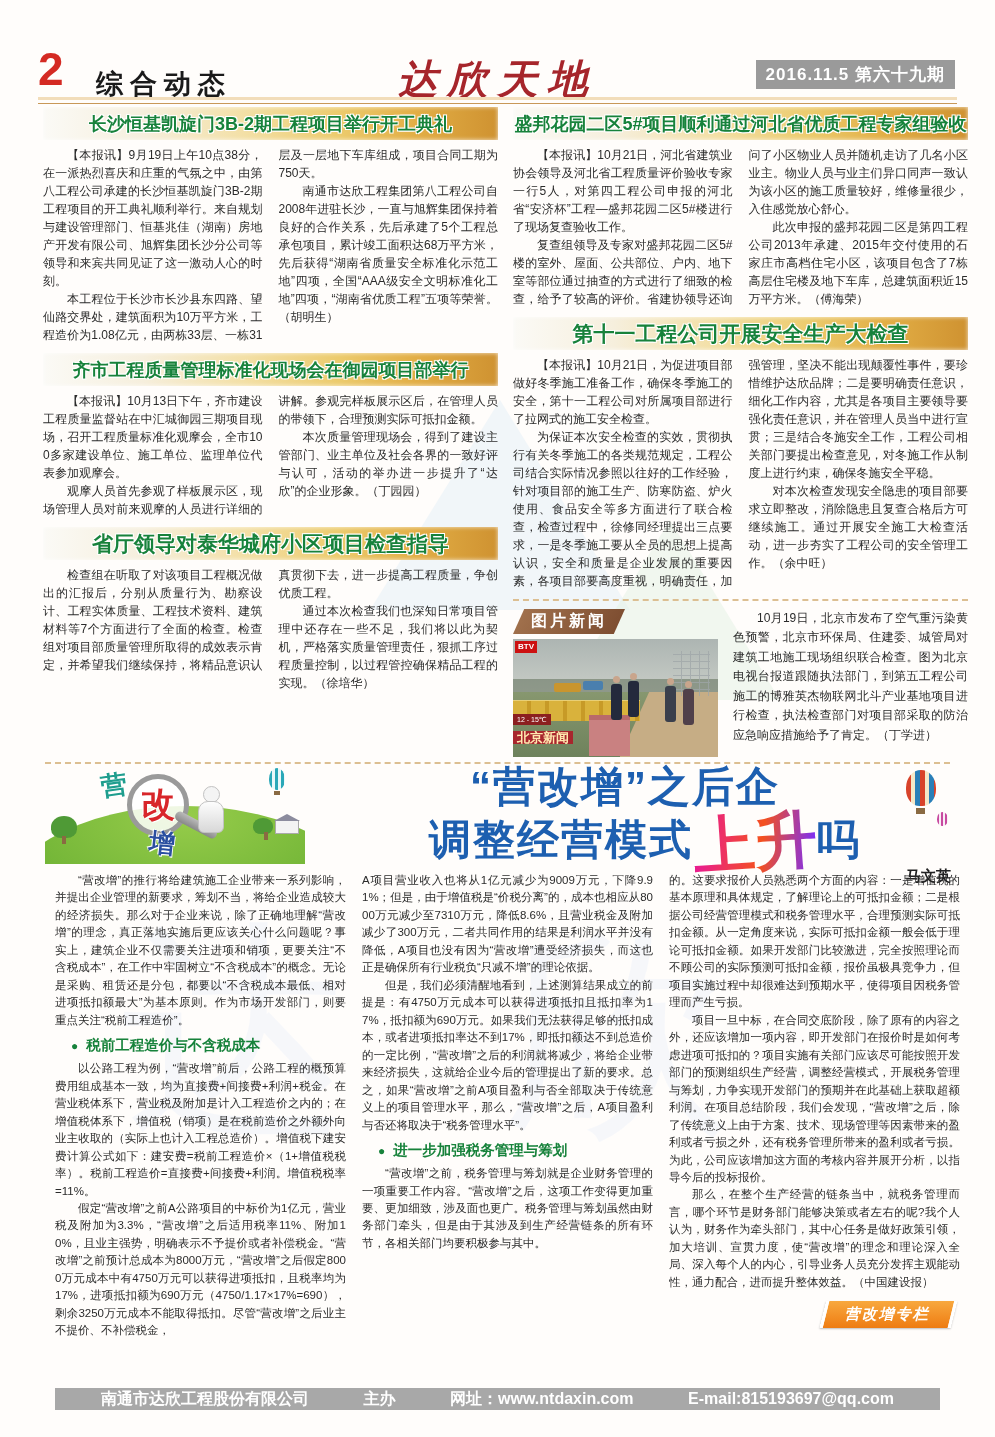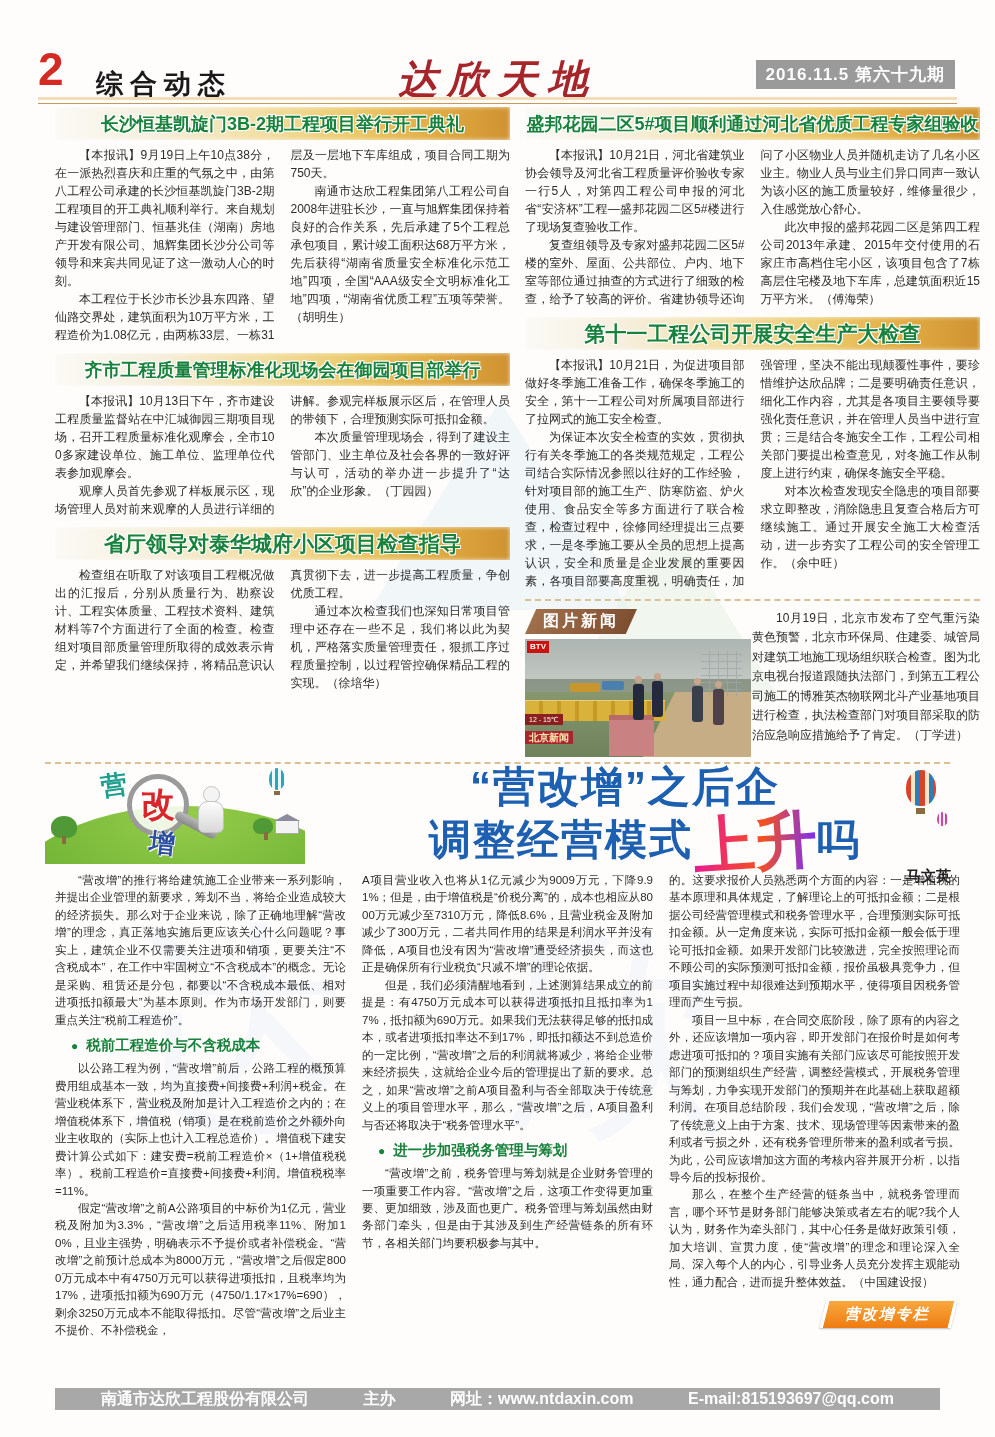--- a/index.html
+++ b/index.html
@@ -14,57 +14,57 @@
   .wm-tri.t2{left:560px;top:520px;border-left:110px solid transparent;border-right:110px solid transparent;border-bottom:180px solid #e4f1e4;}
   .wm-chars{position:absolute;left:120px;top:880px;font-size:230px;font-family:"DejaVu Serif",serif;font-weight:normal;color:#3b82f6;opacity:.04;letter-spacing:40px;z-index:0;white-space:nowrap;}
   
   .hdr{position:absolute;left:0;top:0;width:995px;height:104px;z-index:2;}
   .page-num{position:absolute;left:38px;top:46px;font-size:46px;font-weight:bold;color:#d42a23;line-height:1;}
   .section-name{position:absolute;left:96px;top:66px;font-size:27px;font-weight:bold;color:#1a1a1a;letter-spacing:7px;}
   .masthead{position:absolute;left:0;right:0;top:52px;text-align:center;font-family:"DejaVu Serif",serif;font-style:italic;font-weight:bold;font-size:40px;color:#a6252b;letter-spacing:10px;}
   .issue-box{position:absolute;right:40px;top:60px;background:#9a9a9a;color:#fff;font-weight:bold;font-size:17px;padding:3px 10px;letter-spacing:1px;}
   .hdr-rule{position:absolute;left:38px;right:38px;top:97px;height:3px;border-top:3px solid #f2ddba;border-bottom:1px solid #c89858;}
   
-  .main{position:absolute;left:55px;top:107px;width:925px;height:655px;display:flex;gap:15px;z-index:1;}
+  .main{position:absolute;left:43px;top:107px;width:925px;height:655px;display:flex;gap:15px;z-index:1;}
   .ncol{width:455px;display:flex;flex-direction:column;gap:9px;}
   .article{position:relative;}
   .title-bar{
     height:33px;display:flex;align-items:center;justify-content:center;
     background:linear-gradient(90deg,#fbfaf6 0%,#f6efdd 22%,#f3dfa4 45%,#eccb6d 65%,#e2ae45 82%,#cf9231 100%);
     box-shadow:inset 0 0 4px rgba(255,255,255,.8);
   }
   .title-text{font-size:21px;font-weight:bold;color:#17823b;white-space:nowrap;
     text-shadow:1px 1px 0 #fff,-1px -1px 0 #fff,1px -1px 0 #fff,-1px 1px 0 #fff;}
   .t-long .title-text{font-size:18px;}
   .article-body{margin-top:6px;column-count:2;column-gap:16px;font-size:12px;line-height:1.5;text-align:justify;word-break:break-all;}
   .article-body p{margin:0;text-indent:2em;}
   
-  .photo-news{border-top:2px dashed #dcbf92;padding-top:8px;display:flex;gap:19px;}
+  .photo-news{border-top:2px dashed #dcbf92;padding-top:8px;display:flex;gap:12px;}
   .pn-left{width:208px;flex:none;}
   .pn-label{width:fit-content;background:linear-gradient(120deg,#a4744f,#7a4a2e);color:#fff;font-weight:bold;font-size:16px;letter-spacing:3px;padding:2px 18px;clip-path:polygon(10% 0,100% 0,90% 100%,0 100%);}
-  .photo{position:relative;width:226px;height:118px;margin-top:5px;overflow:hidden;background:#b9bfbc;}
+  .photo{position:relative;width:205px;height:118px;margin-top:5px;overflow:hidden;background:#b9bfbc;}
   .ph-sky{position:absolute;left:0;top:0;width:100%;height:45%;background:linear-gradient(#adb5b2,#c8cdc7);}
   .ph-trees{position:absolute;left:0;top:34%;width:100%;height:12%;background:#5f6d58;opacity:.55;}
   .ph-ground{position:absolute;left:0;top:45%;width:100%;height:55%;background:linear-gradient(#87976f,#6e825c);}
   .ph-path{position:absolute;right:0;top:45%;width:48%;height:55%;background:#c6ad85;clip-path:polygon(30% 0,100% 0,100% 100%,0 100%);}
   .ph-barrier{position:absolute;left:0;top:52%;width:62%;height:17%;background:repeating-linear-gradient(90deg,#d9b23c 0 14px,#c79a27 14px 18px);border-top:1px solid #e8cf76;}
   .ph-box{position:absolute;left:37%;bottom:1%;width:20%;height:30%;background:#c98181;border-top:5px solid #b96a6a;}
   .ph-digger{position:absolute;left:20%;top:37%;width:13%;height:8%;background:#c9952e;border-radius:2px;}
   .ph-digger2{position:absolute;left:34%;top:36%;width:10%;height:7%;background:#4a7fae;border-radius:2px;}
   .ph-scaffold{position:absolute;right:4%;top:10%;width:18%;height:38%;opacity:.75;
     background:repeating-linear-gradient(0deg,transparent 0 6px,#9fa6a8 6px 7px),repeating-linear-gradient(90deg,transparent 0 8px,#9fa6a8 8px 9px);}
   .ph-fig{position:absolute;width:11px;height:36px;background:#242a3c;border-radius:3px;}
   .ph-fig::before{content:"";position:absolute;left:2px;top:-8px;width:7px;height:7px;border-radius:50%;background:#c9a58c;}
   .ph-fig.f1{left:48%;top:38%;}
   .ph-fig.f2{left:56%;top:36%;}
   .ph-fig.f3{left:74%;top:40%;background:#3a3f4c;}
   .ph-fig.f4{left:83%;top:42%;background:#50404a;}
   .pn-btv{position:absolute;left:2px;top:2px;background:#cc1111;color:#fff;font-size:8px;font-weight:bold;padding:0 3px;line-height:12px;}
   .ph-temp{position:absolute;left:0;bottom:27%;background:#8b1f1f;color:#fff;font-size:7px;padding:0 4px;line-height:11px;}
-  .ph-channel{position:absolute;left:0;bottom:11%;background:#a8262d;color:#ffe9b0;font-size:10px;font-weight:bold;padding:0 4px;line-height:13px;}
+  .ph-channel{position:absolute;left:0;bottom:11%;background:#a8262d;color:#ffe9b0;font-size:13px;font-weight:bold;padding:0 4px;line-height:13px;}
   .pn-text{flex:1;font-size:12px;line-height:1.62;text-align:justify;word-break:break-all;}
   .pn-text p{margin:0;text-indent:2em;}
   
   .sep-dashed{position:absolute;left:45px;right:45px;top:762px;border-top:2px dashed #dcbf92;z-index:1;}
   
   .fbanner{position:absolute;left:45px;top:768px;width:905px;height:96px;z-index:1;overflow:visible;}
   .fb-ill{position:absolute;left:0;top:0;width:260px;height:96px;overflow:hidden;}
   .fb-hill{position:absolute;left:-50px;bottom:-52px;width:380px;height:110px;background:radial-gradient(ellipse at 50% 10%,#96cc4a,#5ea82c);border-radius:50% 50% 0 0/100% 100% 0 0;}
   .fb-tree{position:absolute;width:26px;height:22px;background:#4f9a36;border-radius:50% 50% 40% 40%;}
   .fb-tree::after{content:"";position:absolute;left:11px;bottom:-6px;width:4px;height:8px;background:#8a6a42;}

